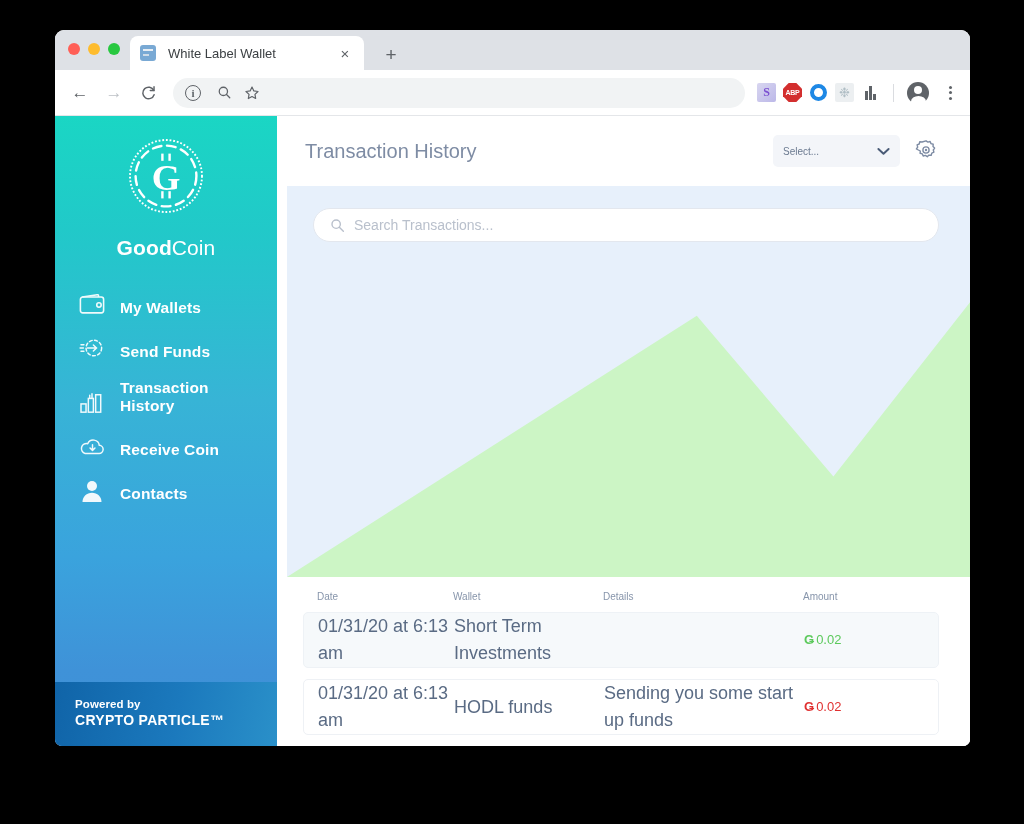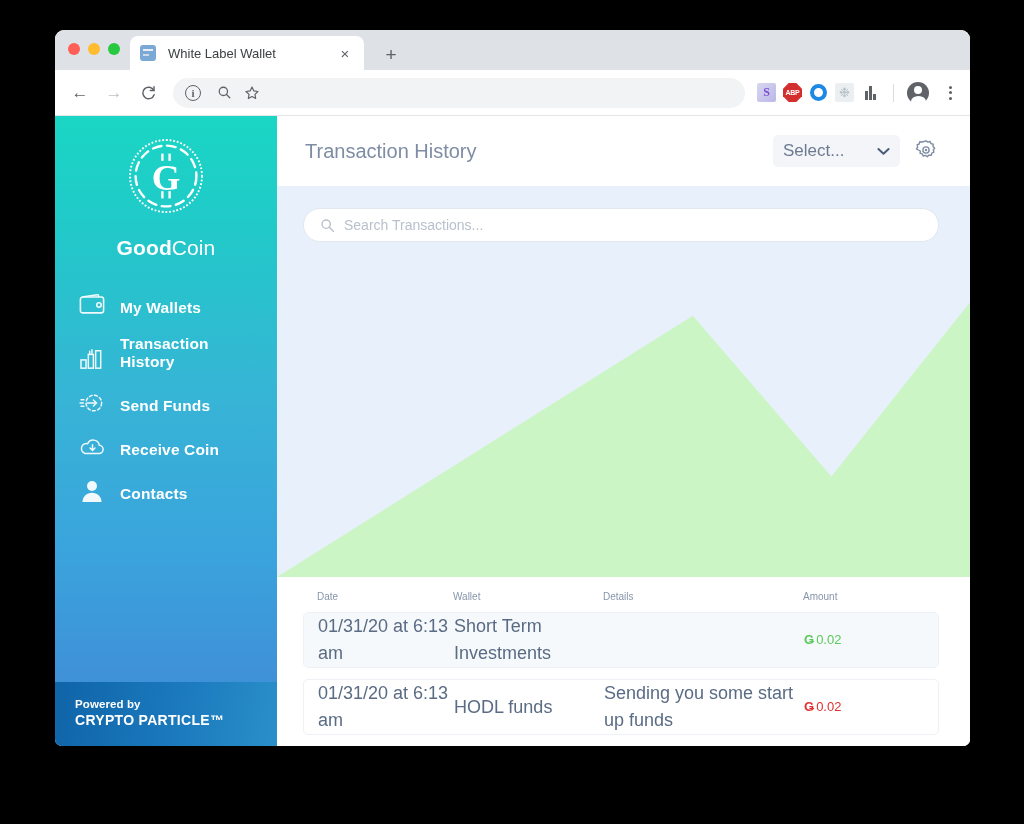--- a/index.html
+++ b/index.html
@@ -200,29 +200,30 @@
     display: flex; align-items: center;
     padding: 0 32px 0 28px;
   }
   .page-title { font-size: 20px; color: #7e8ca4; font-weight: 400; }
   .head-right { margin-left: auto; display: flex; align-items: center; gap: 14px; }
   .select {
     width: 127px; height: 32px;
     background: #f3f5f9; border-radius: 5px;
     display: flex; align-items: center;
     padding: 0 10px;
-    font-size: 17px; color: #6b7a90;
+    font-size: 10px; color: #6b7a90;
   }
   .select .chev { margin-left: auto; color: #4a5b77; font-size: 13px; font-weight: bold; }
   .gear { width: 24px; height: 24px; color: #7e8ca4; }
 
   .panel {
     flex: 1; background: #e7f0fb;
     display: flex; flex-direction: column; min-height: 0;
     position: relative;
+    margin-left: 10px;
   }
   .search-wrap { padding: 22px 31px 0 26px; flex: none; position: relative; z-index: 2; }
   .search {
     height: 34px; background: #ffffff;
     border: 1px solid #e3e7ee; border-radius: 17px;
     display: flex; align-items: center; padding: 0 16px;
   }
   .search-icon { width: 15px; height: 15px; flex: none; margin-right: 9px; color: #b9c0cc; }
   .search-text { font-size: 14px; color: #b9c0cc; }
 
@@ -341,40 +342,40 @@
                 <rect x="1.5" y="3" width="25" height="17" rx="2.5"></rect>
                 <path d="M21 3V1.5a1 1 0 0 0-1.2-1L3.5 3"></path>
                 <circle cx="21.5" cy="11.5" r="2.4"></circle>
               </svg>
             </span>
             <span class="nav-label">My Wallets</span>
           </div>
 
           <div class="nav-item">
             <span class="nav-icon">
+              <svg width="26" height="22" viewBox="0 0 28 24" fill="none" stroke="#ffffff" stroke-width="1.6" stroke-linecap="round">
+                <circle cx="16" cy="12" r="8.5" stroke-dasharray="3.2 2.6"></circle>
+                <path d="M9 12h10M15.5 8.8l3.4 3.2-3.4 3.2"></path>
+                <path d="M2 8.5h3.2M1 12h3.6M2 15.5h3.2"></path>
+              </svg>
+            </span>
+            <span class="nav-label">Send Funds</span>
+          </div>
+
+          <div class="nav-item">
+            <span class="nav-icon">
               <svg width="26" height="22" viewBox="0 0 28 24" fill="none" stroke="#ffffff" stroke-width="1.6">
                 <rect x="2" y="13" width="5.5" height="9"></rect>
                 <rect x="10" y="7" width="5.5" height="15"></rect>
                 <rect x="18" y="3" width="5.5" height="19"></rect>
                 <path d="M11.5 3.5v3M14 2v4.5" stroke-linecap="round"></path>
               </svg>
             </span>
             <span class="nav-label" style="white-space:pre-line">Transaction
 History</span>
-          </div>
-
-          <div class="nav-item">
-            <span class="nav-icon">
-              <svg width="26" height="22" viewBox="0 0 28 24" fill="none" stroke="#ffffff" stroke-width="1.6" stroke-linecap="round">
-                <circle cx="16" cy="12" r="8.5" stroke-dasharray="3.2 2.6"></circle>
-                <path d="M9 12h10M15.5 8.8l3.4 3.2-3.4 3.2"></path>
-                <path d="M2 8.5h3.2M1 12h3.6M2 15.5h3.2"></path>
-              </svg>
-            </span>
-            <span class="nav-label">Send Funds</span>
           </div>
 
           <div class="nav-item">
             <span class="nav-icon">
               <svg width="27" height="22" viewBox="0 0 28 24" fill="none" stroke="#ffffff" stroke-width="1.6" stroke-linecap="round" stroke-linejoin="round">
                 <path d="M6 19h15a4.4 4.4 0 0 0 .4-8.8A6.6 6.6 0 0 0 8.8 8.4 4.6 4.6 0 0 0 6 19z"></path>
                 <path d="M14 9.5v6M11.3 13l2.7 2.7 2.7-2.7"></path>
               </svg>
             </span>
             <span class="nav-label">Receive Coin</span>

